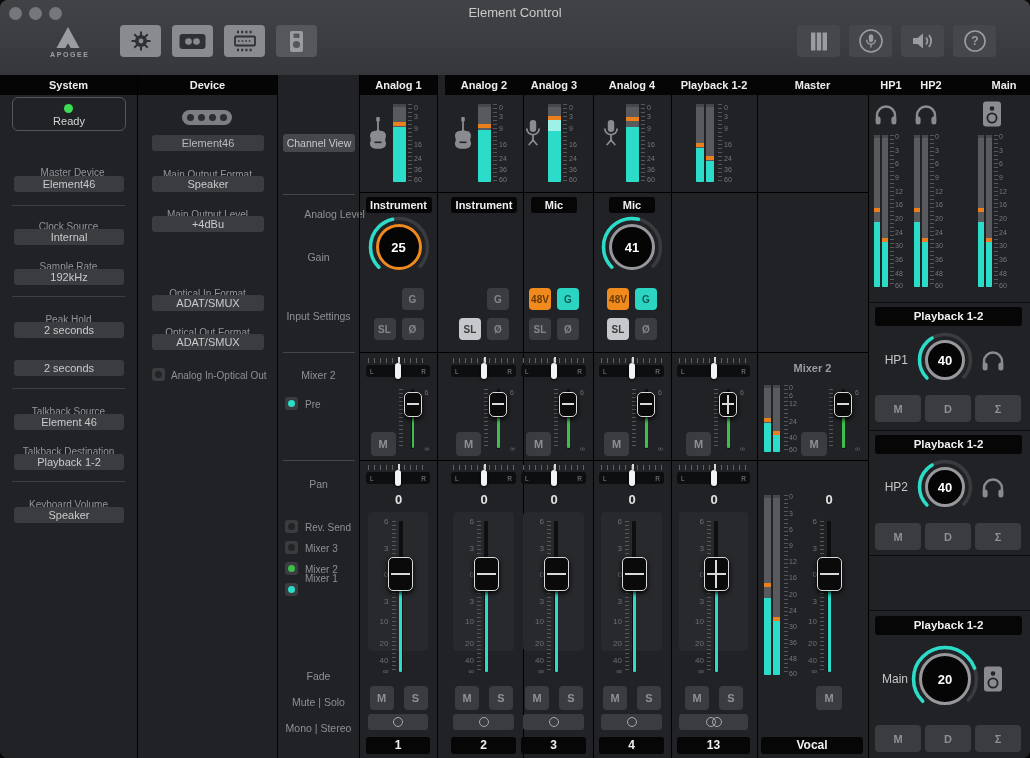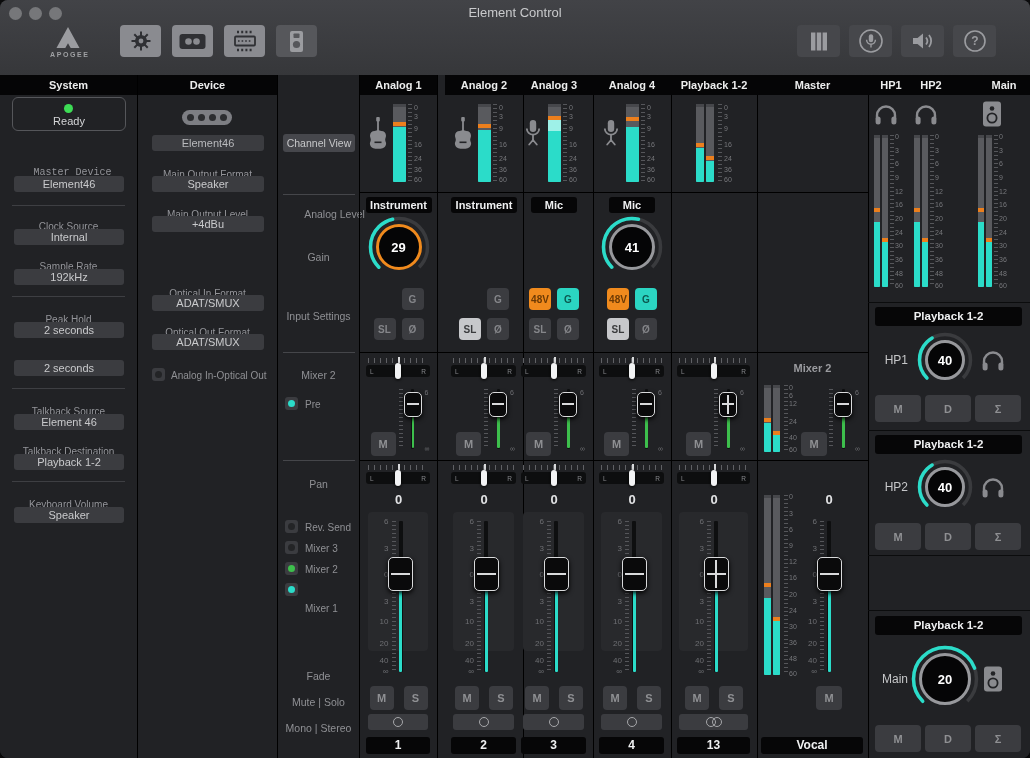--- a/index.html
+++ b/index.html
@@ -173,21 +173,21 @@
         </div>
       </div>
   </div>
   <div class="content">
     <div class="col" id="col-system" style="left:0;width:137px;">
       <div class="chead">System</div>
     <div class="readybox" style="left: 12px; top: 22px; width: 112px; height: 32px;">
           <div class="gdot" style="left: 51px; top: 6px; width: 9px; height: 9px; background: rgb(61, 220, 85);"></div>
           <div class="flabel" style="left: 0px; right: 0px; top: 17px; color: rgb(212, 213, 215); font-size: 11px;">Ready</div>
         </div>
-        <div class="flabel" style="left: 8px; right: 0px; top: 92px; font-family: Liberation Mono, monospace;">Master Device</div>
+        <div class="flabel" style="left: 8px; right: 0px; top: 92px;">Master Device</div>
         <div class="fbox" style="left: 14px; top: 101px; width: 110px;">Element46</div>
         <div class="flabel" style="left: 0px; right: 0px; top: 146px;">Clock Source</div>
         <div class="fbox" style="left: 14px; top: 154px; width: 110px;">Internal</div>
         <div class="flabel" style="left: 0px; right: 0px; top: 186px;">Sample Rate</div>
         <div class="fbox" style="left: 14px; top: 194px; width: 110px;">192kHz</div>
         <div class="flabel" style="left: 0px; right: 0px; top: 239px;">Peak Hold</div>
         <div class="fbox" style="left: 14px; top: 247px; width: 110px;">2 seconds</div>
         <div class="flabel" style="left: 0px; right: 0px; top: 289px;">Over Hold</div>
         <div class="fbox" style="left: 14px; top: 285px; width: 110px;">2 seconds</div>
         <div class="flabel" style="left: 0px; right: 0px; top: 331px;">Talkback Source</div>
@@ -245,21 +245,21 @@
           <div class="cbdot" style="background: rgb(35, 36, 38);"></div>
         </div>
         <div class="cblabel" style="left: 27px; top: 468px;">Mixer 3</div>
         <div class="checkbox" style="left: 7px; top: 487px;">
           <div class="cbdot" style="background: rgb(61, 191, 76);"></div>
         </div>
         <div class="cblabel" style="left: 27px; top: 489px;">Mixer 2</div>
         <div class="checkbox" style="left: 7px; top: 508px;">
           <div class="cbdot" style="background: rgb(43, 220, 201);"></div>
         </div>
-        <div class="cblabel" style="left: 27px; top: 528px;">Mixer 1</div>
+        <div class="cblabel" style="left: 27px; top: 498px;">Mixer 1</div>
         <div class="sdivider" style="left: 5px; top: 119px; width: 72px; background: rgb(69, 70, 74);"></div>
         <div class="sdivider" style="left: 5px; top: 277px; width: 72px; background: rgb(69, 70, 74);"></div>
         <div class="sdivider" style="left: 5px; top: 385px; width: 72px; background: rgb(69, 70, 74);"></div>
       </div>
     <div id="strips" style="position:absolute;left:360px;top:0;width:508px;height:683px;">
         <div class="strip" style="left: 0px; width: 77px; border-right: 1px solid rgb(0, 0, 0);">
           <div class="chead">Analog 1</div>
           <div class="mbar" style="left: 33px; top: 29px; width: 13px; height: 78px;">
             <div class="mlevel" style="top: 30%; height: 70%;"></div>
             <div class="mpeak" style="top: 23%;"></div>
@@ -281,21 +281,21 @@
                 <path d="M10 13 c-1.2 0 -2 .9 -3.4 .9 c-2.6 0 -4.6 2 -4.6 4.8 c0 1.6 .8 2.6 .8 4 c0 1.5 -.9 2.3 -.9 3.9 c0 2.9 2.6 5.2 5.6 5.2 h5 c3 0 5.6-2.3 5.6-5.2 c0-1.6 -.9-2.4 -.9-3.9 c0-1.4 .8-2.4 .8-4 c0-2.8-2-4.8-4.6-4.8 c-1.4 0 -2.2-.9-3.4-.9 z"></path>
               </g>
               <rect x="6.5" y="24.5" width="7" height="1.6" fill="#232427"></rect>
             </svg>
           </div>
           <div class="selbox" style="left: 5.5px; top: 122px; width: 66px; height: 16px; line-height: 16px;">Instrument</div>
           <div class="knob" style="left: 7.5px; top: 141px; width: 62px; height: 62px;"><svg width="62" height="62" viewBox="0 0 62 62">
               <circle cx="31" cy="31" r="28.5" fill="none" stroke="#3a3b3e" stroke-width="3.5" pathLength="360" stroke-dasharray="270 90" transform="rotate(135 31 31)"></circle>
               <circle cx="31" cy="31" r="28.5" fill="none" stroke="#2bdcc9" stroke-width="3.5" pathLength="360" stroke-dasharray="122 238" stroke-linecap="round" transform="rotate(135 31 31)"></circle>
               <circle cx="31" cy="31" r="21.5" fill="#050506" stroke="#f08a1d" stroke-width="3"></circle>
-            </svg><div class="kval">29</div></div>
+            </svg><div class="kval">25</div></div>
           <div class="btn dim" style="left: 41.5px; top: 213px; width: 22px; height: 22px;">G</div>
           <div class="btn dim" style="left: 13.5px; top: 243px; width: 22px; height: 22px;">SL</div>
           <div class="btn dim" style="left: 41.5px; top: 243px; width: 22px; height: 22px;">Ø</div>
           <div class="pticks" style="left: 8px; top: 283px; width: 60px;"></div>
           <div style="position: absolute; left: 38px; top: 282px; width: 2px; height: 6px; background: rgb(216, 217, 219);"></div>
           <div class="ptrack" style="left: 6px; top: 290px; width: 64px;">
             <div class="plab" style="left: 4px;">L</div>
             <div class="plab" style="right: 4px;">R</div>
             <div class="phandle" style="left: 50%;"></div>
           </div>

